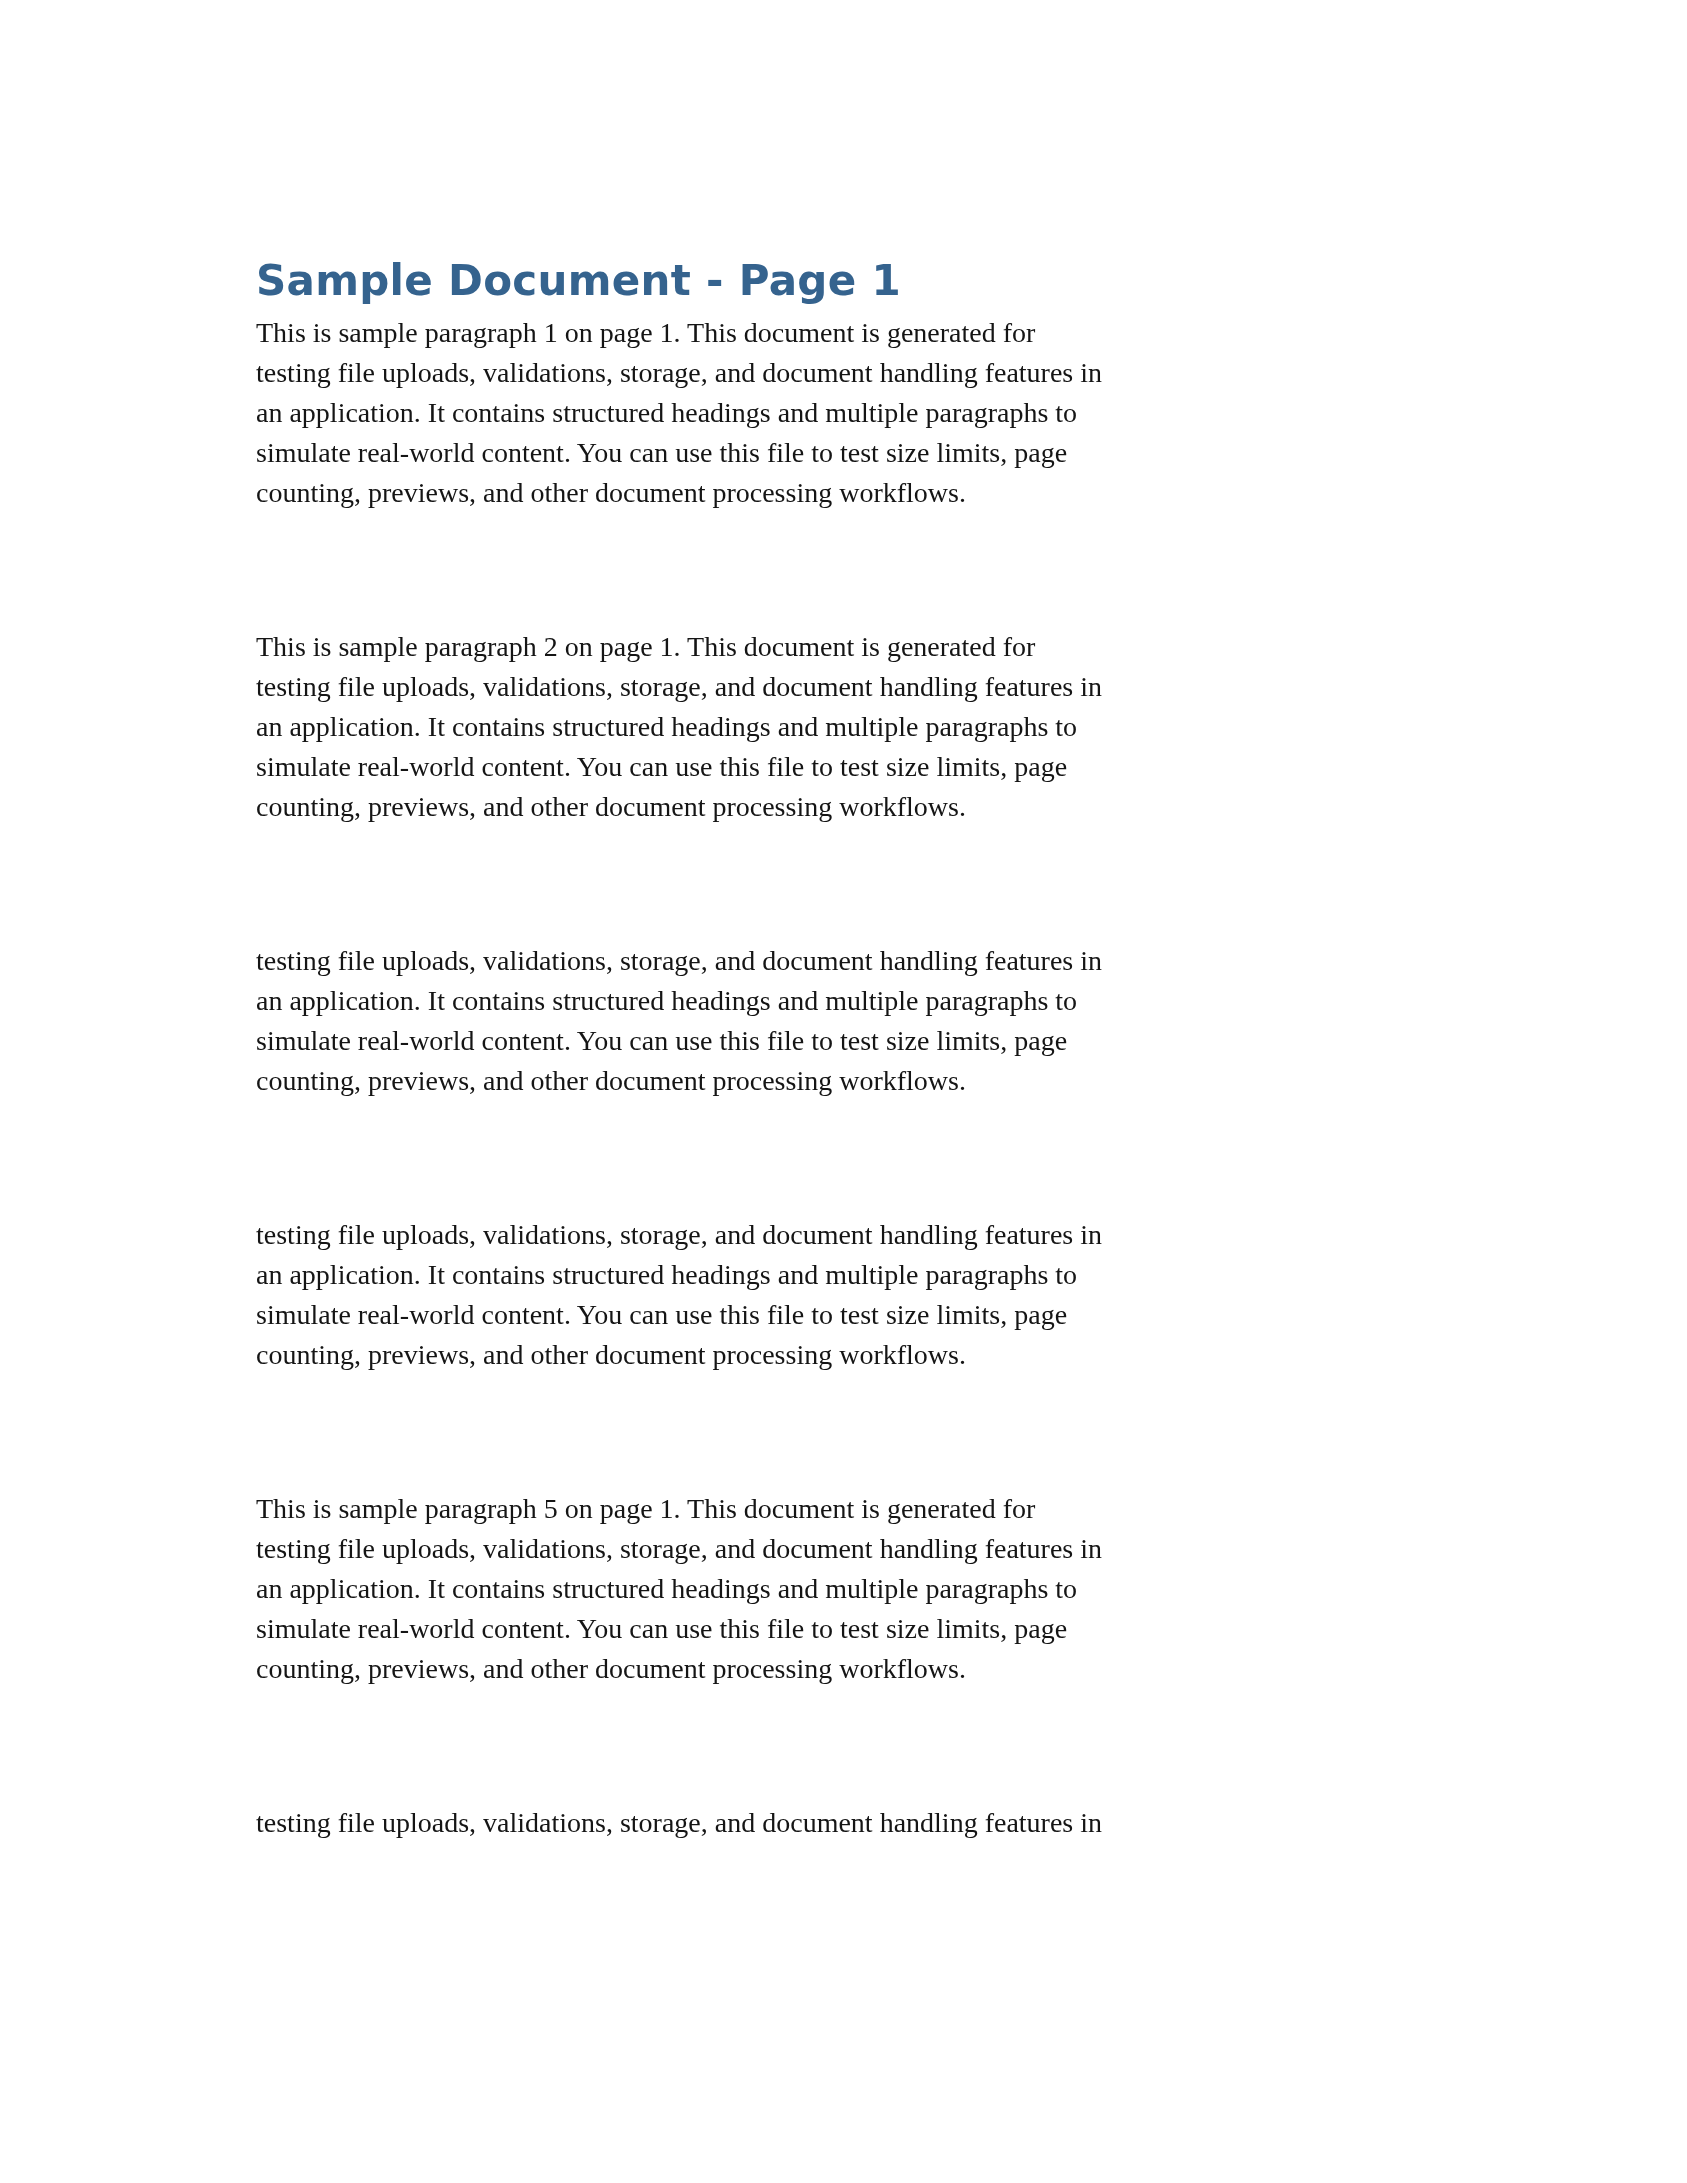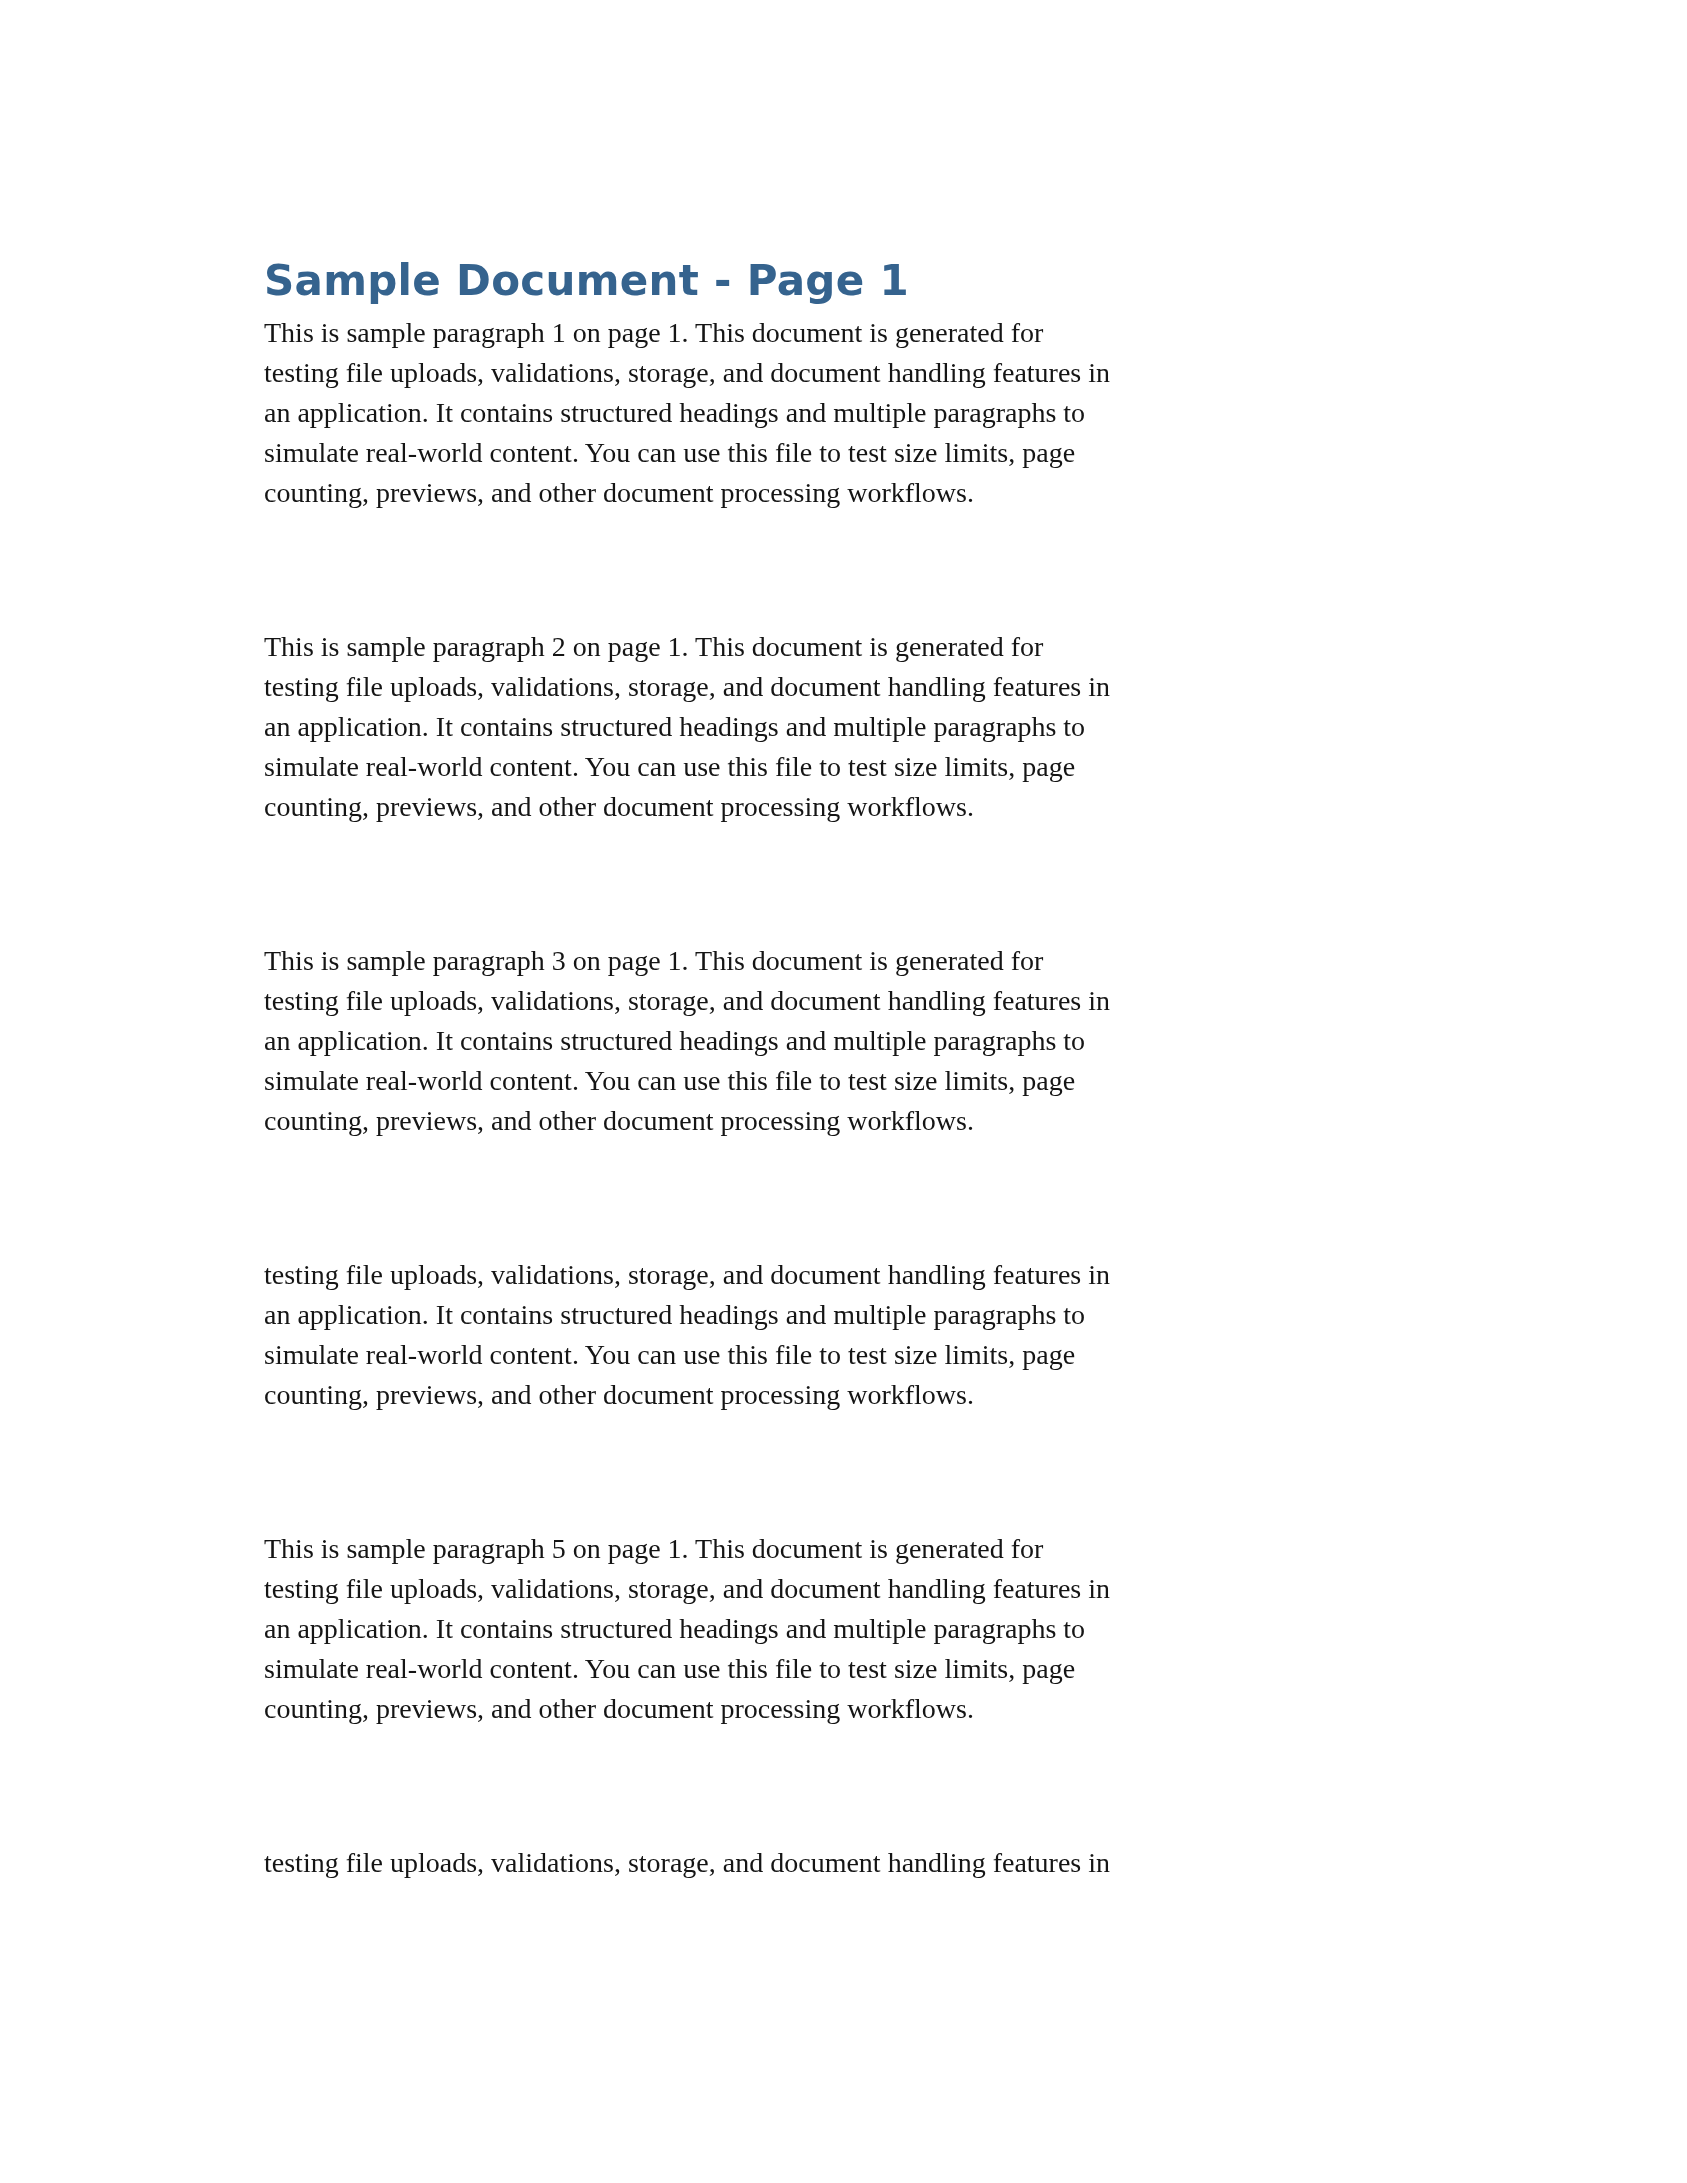--- a/index.html
+++ b/index.html
@@ -11,21 +11,21 @@
     position: relative;
     width: 1687px;
     height: 2183px;
     background: #ffffff;
     overflow: hidden;
     font-family: "DejaVu Serif", "Liberation Serif", serif;
     color: #151515;
   }
   .content {
     position: absolute;
-    left: 264px;
+    left: 256px;
     top: 257px;
     width: 1197px;
   }
   .doc-title {
     font-family: "DejaVu Sans", "Liberation Sans", sans-serif;
     font-weight: bold;
     font-size: 42px;
     line-height: 1.15;
     color: #35638e;
     margin: 0 0 8px 0;
@@ -62,21 +62,20 @@
 
     <div class="para">
       <div class="line">This is sample paragraph 2 on page 1. This document is generated for</div>
       <div class="line">testing file uploads, validations, storage, and document handling features in</div>
       <div class="line">an application. It contains structured headings and multiple paragraphs to</div>
       <div class="line">simulate real-world content. You can use this file to test size limits, page</div>
       <div class="line">counting, previews, and other document processing workflows.</div>
     </div>
 
     <div class="para">
-      <div class="line">This is sample paragraph 3 on page 1. This document is generated for</div>
       <div class="line">testing file uploads, validations, storage, and document handling features in</div>
       <div class="line">an application. It contains structured headings and multiple paragraphs to</div>
       <div class="line">simulate real-world content. You can use this file to test size limits, page</div>
       <div class="line">counting, previews, and other document processing workflows.</div>
     </div>
 
     <div class="para">
       <div class="line">testing file uploads, validations, storage, and document handling features in</div>
       <div class="line">an application. It contains structured headings and multiple paragraphs to</div>
       <div class="line">simulate real-world content. You can use this file to test size limits, page</div>

